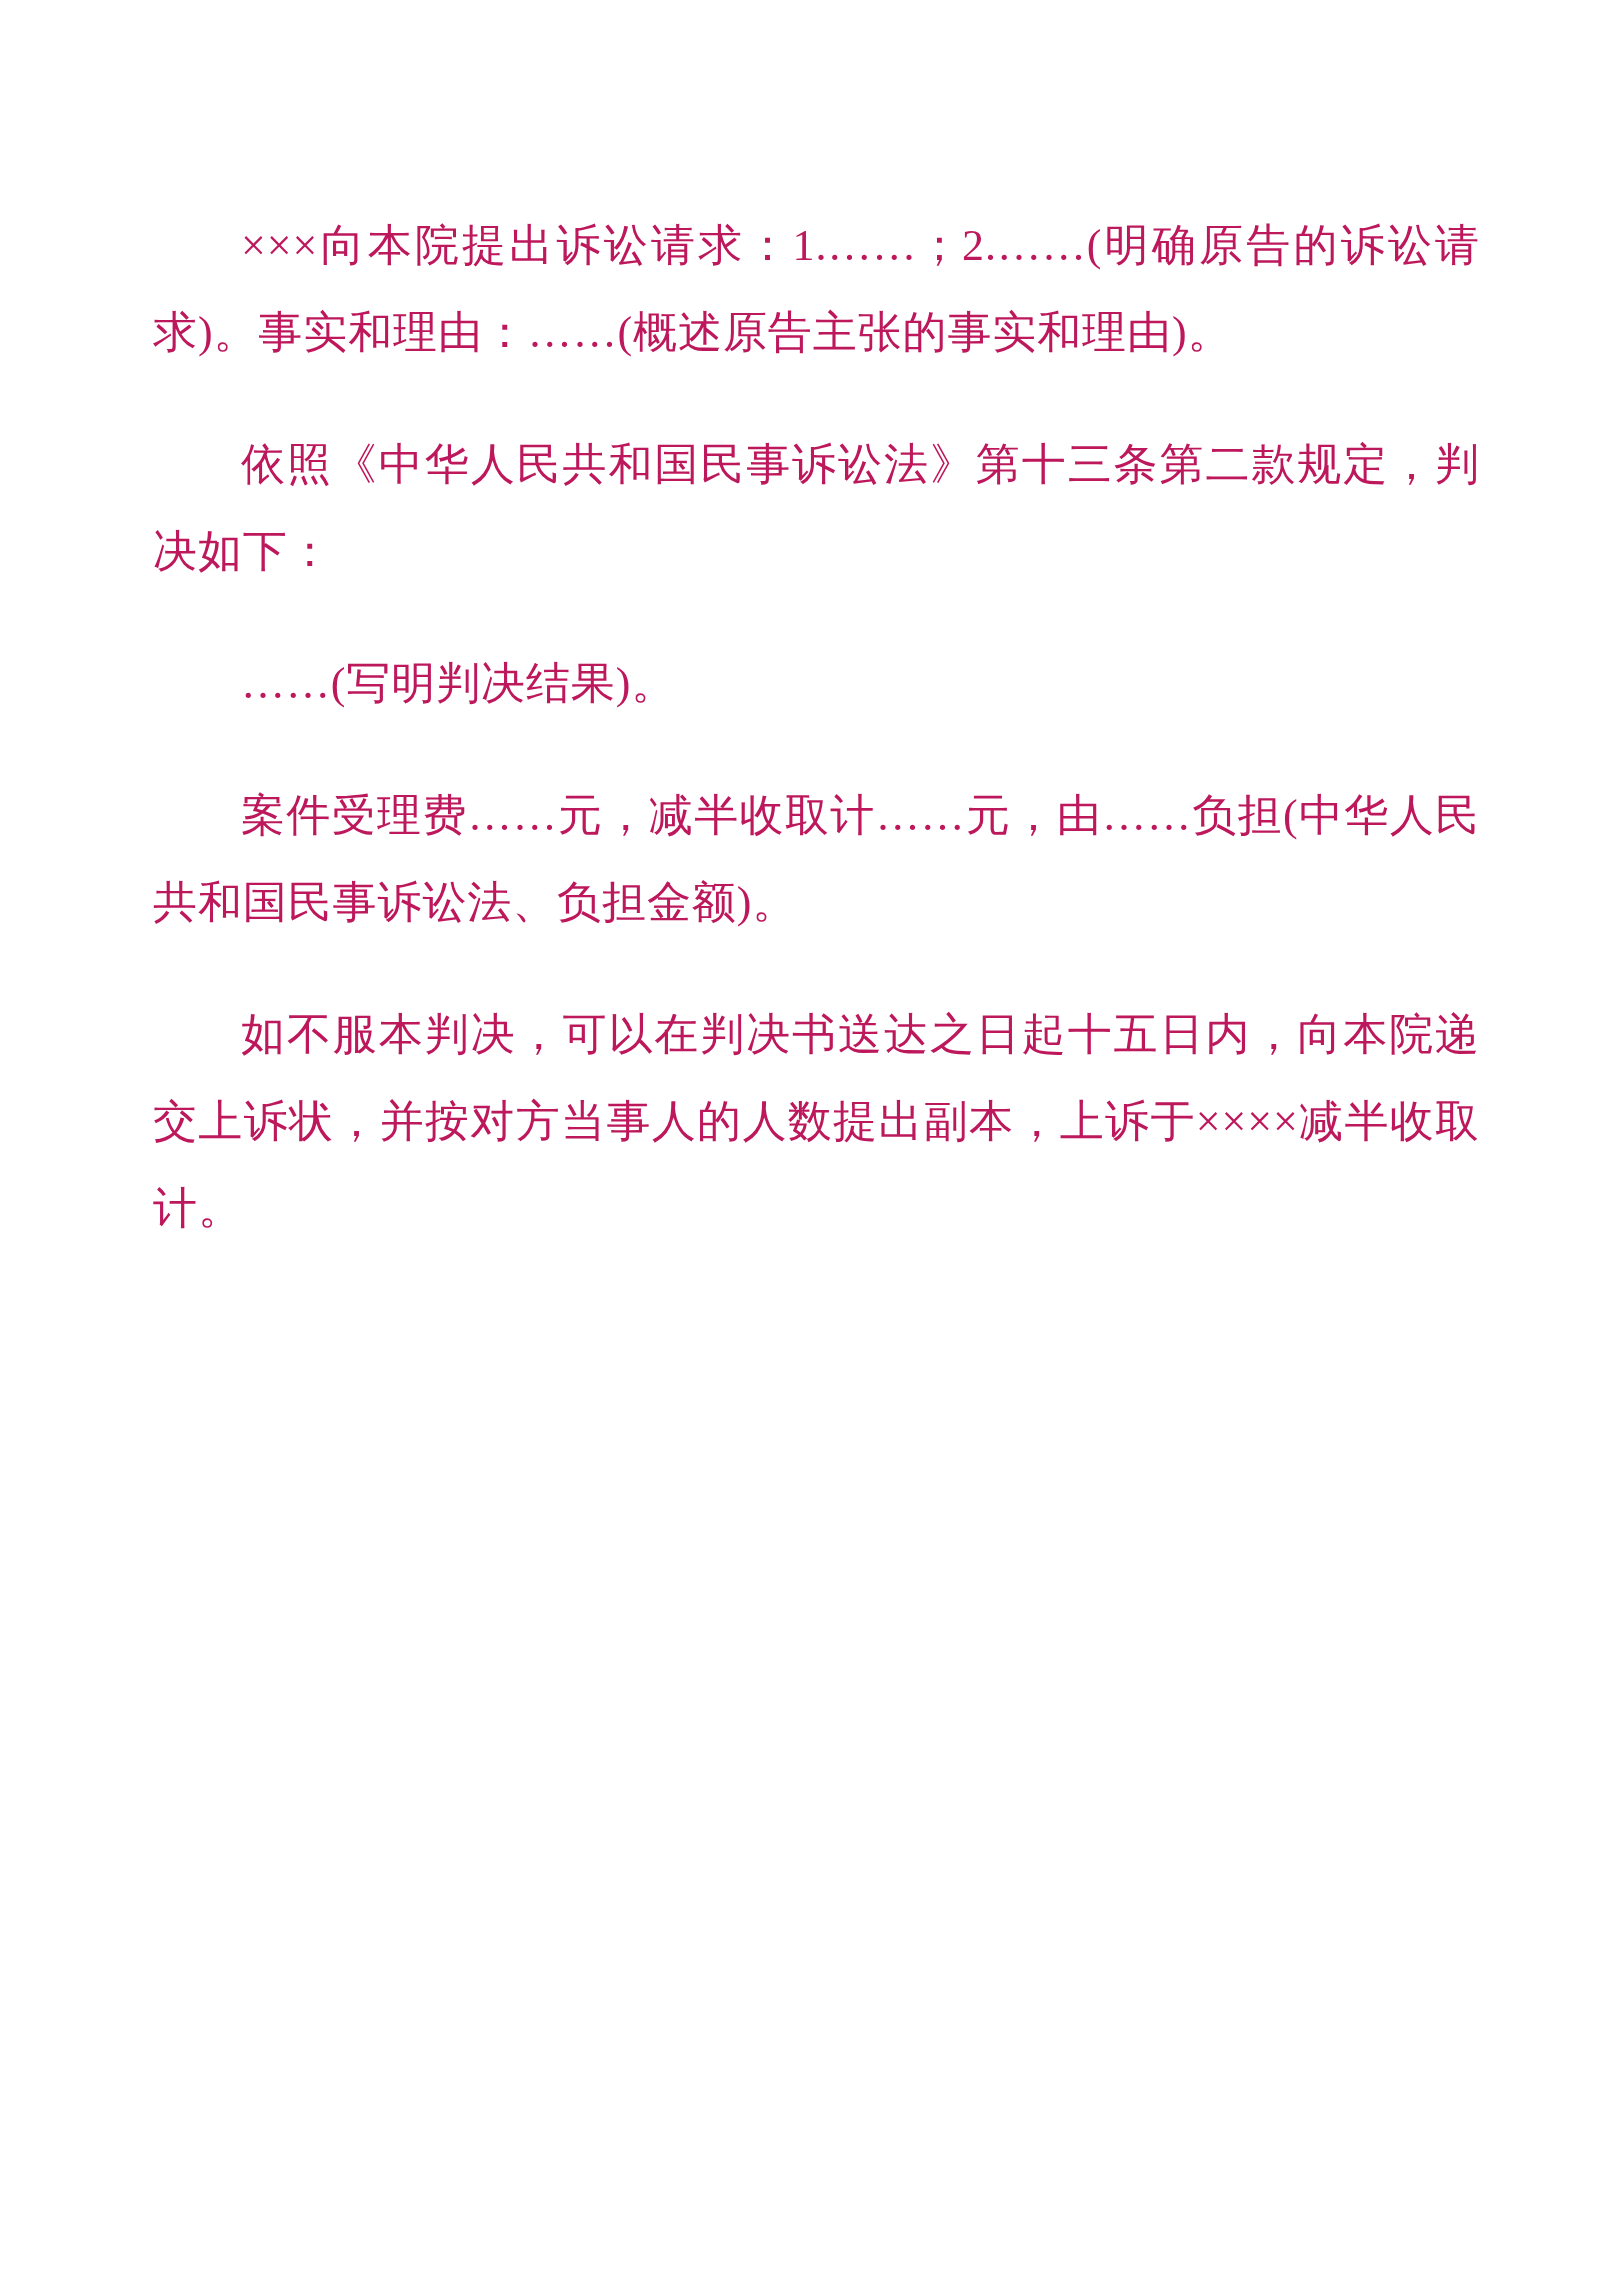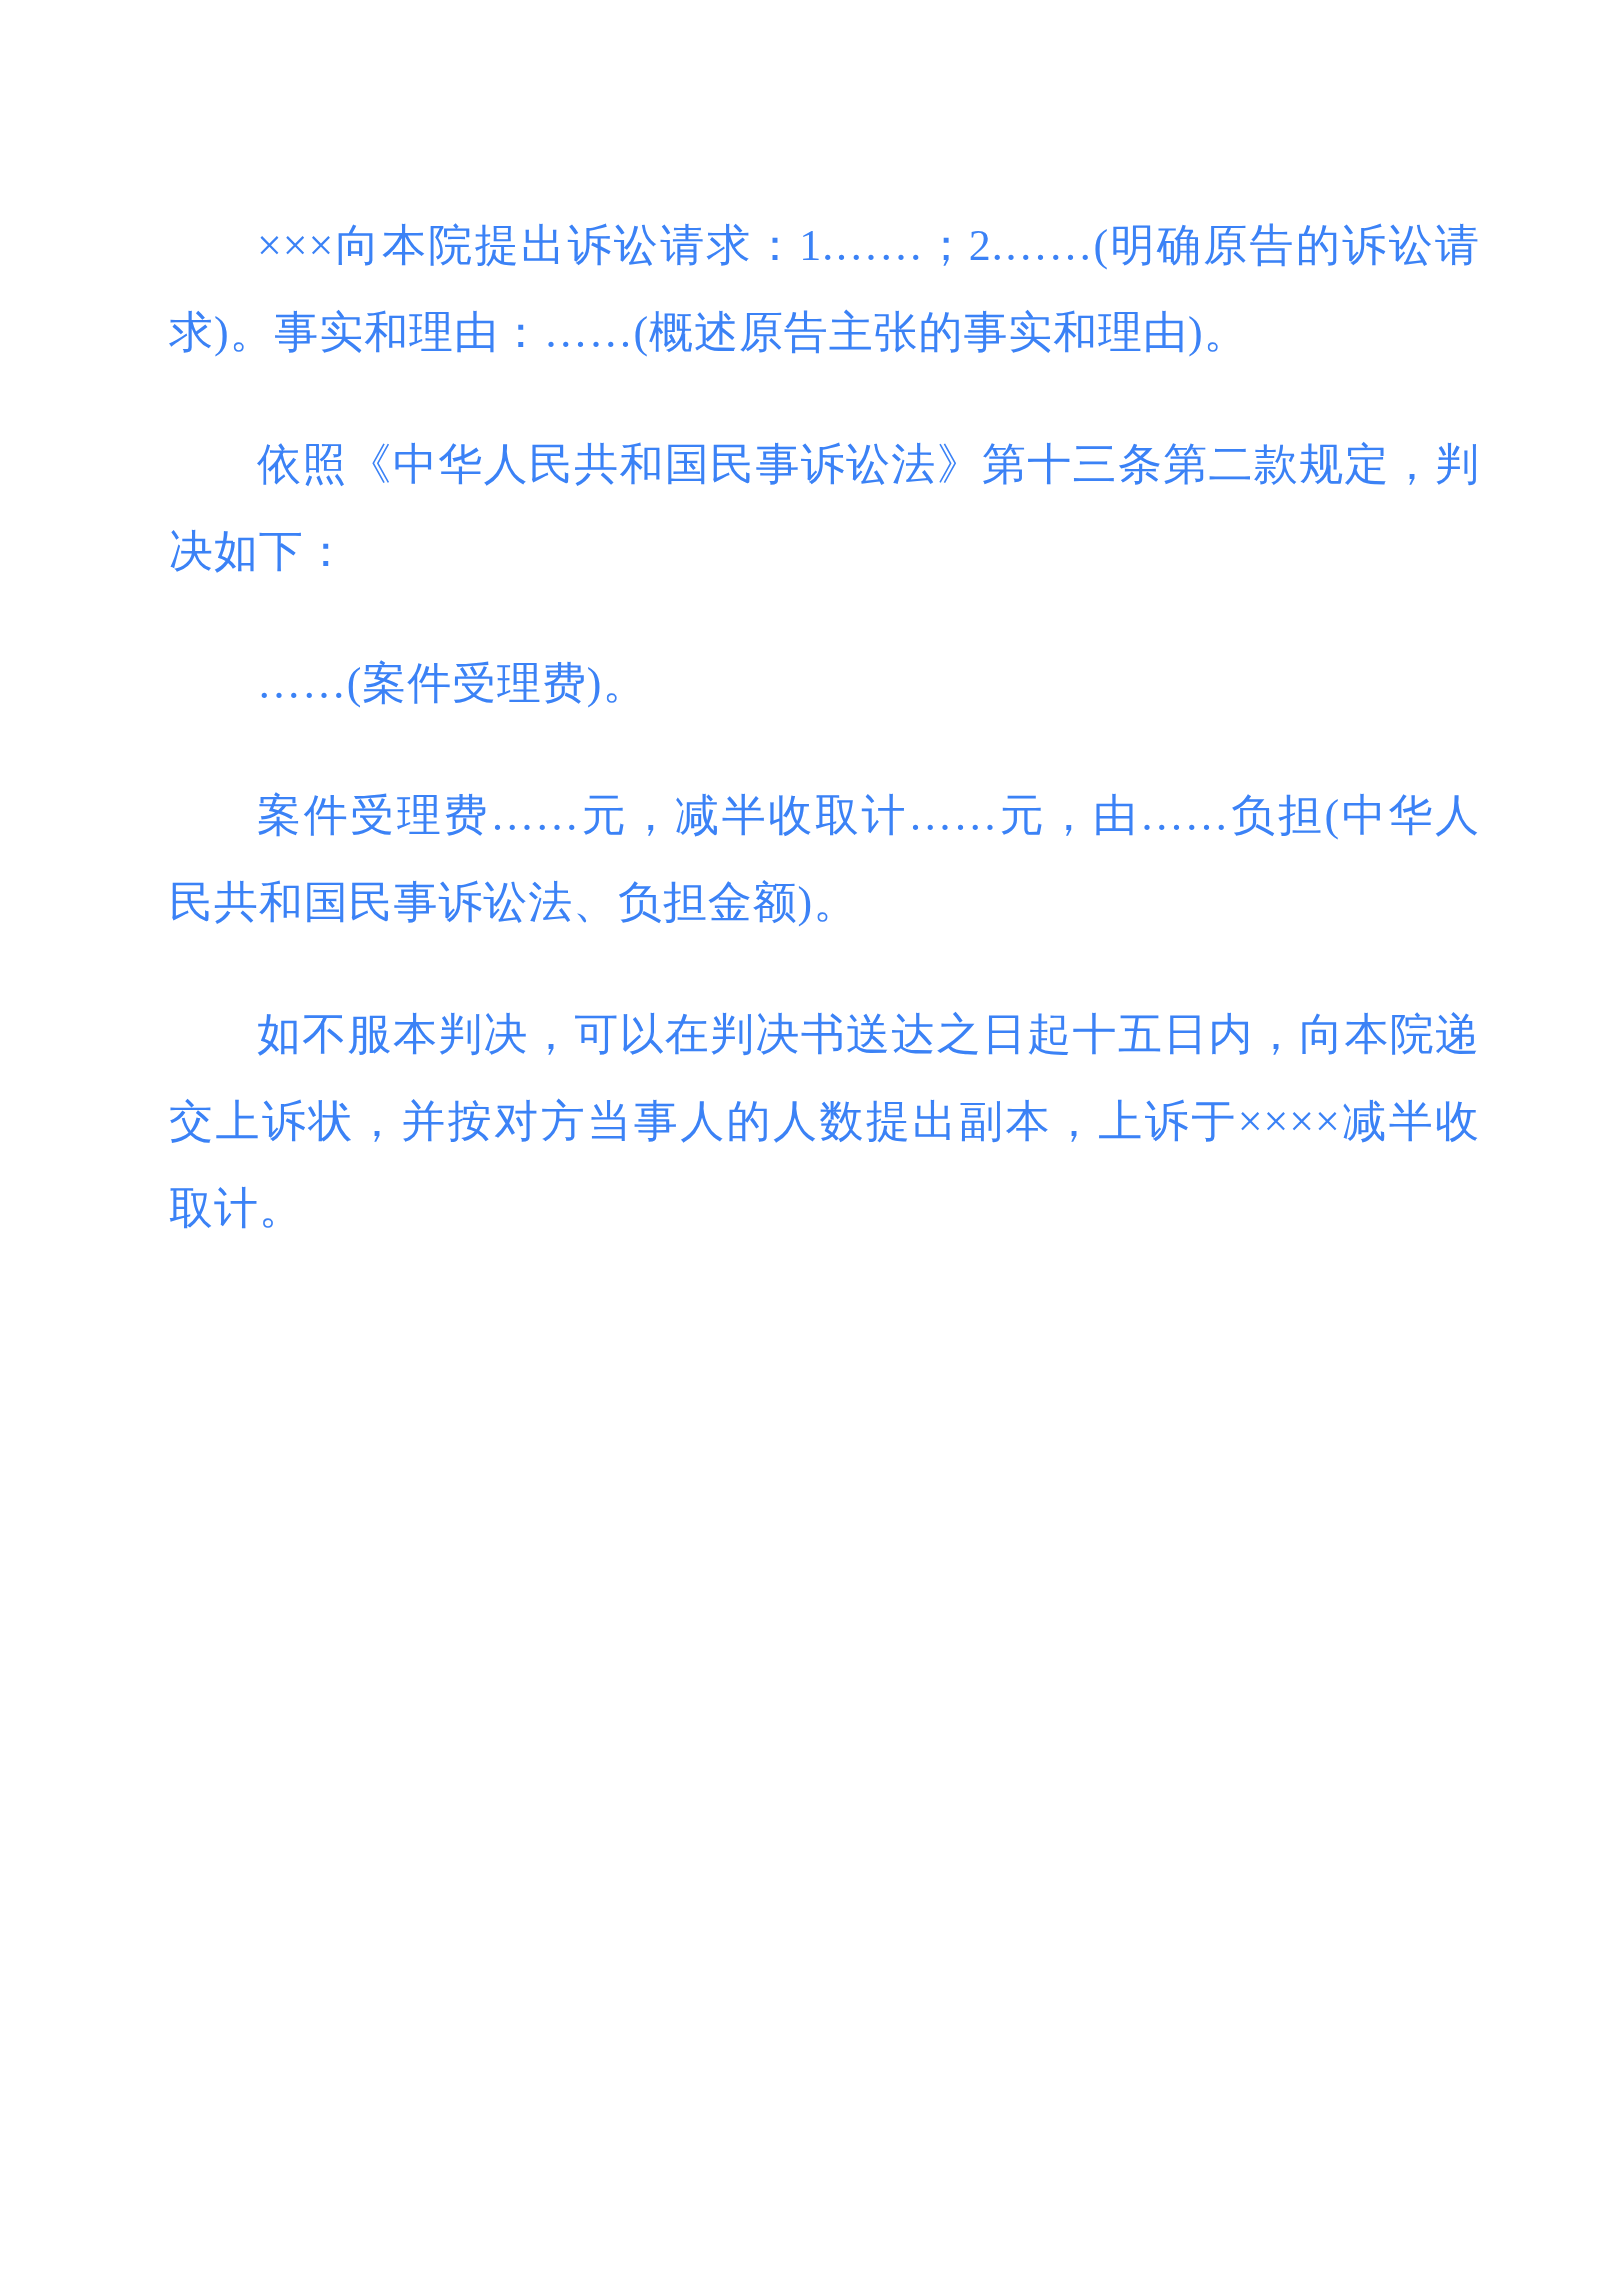--- a/index.html
+++ b/index.html
@@ -17,33 +17,33 @@
     position: absolute;
     top: 0;
     left: 0;
     width: 1623px;
     height: 2294px;
     background: #ffffff;
     box-sizing: border-box;
     padding: 202px 143px 0 153px;
   }
   .para {
-    margin: 0 0 45px 16px;
+    margin: 0 0 45px 0;
     font-size: 44px;
     line-height: 87px;
-    color: #3b82f6;
+    color: #be185d;
     text-indent: 2em;
     text-align: justify;
     letter-spacing: 0.9px;
     word-break: break-all;
   }
 </style>
 </head>
 <body>
 
 <div class="page">
   <p class="para">×××向本院提出诉讼请求：1.……；2.……(明确原告的诉讼请求)。事实和理由：……(概述原告主张的事实和理由)。</p>
   <p class="para">依照《中华人民共和国民事诉讼法》第十三条第二款规定，判决如下：</p>
-  <p class="para">……(案件受理费)。</p>
+  <p class="para">……(写明判决结果)。</p>
   <p class="para">案件受理费……元，减半收取计……元，由……负担(中华人民共和国民事诉讼法、负担金额)。</p>
   <p class="para">如不服本判决，可以在判决书送达之日起十五日内，向本院递交上诉状，并按对方当事人的人数提出副本，上诉于××××减半收取计。</p>
 </div>
 
 
 </body></html>

